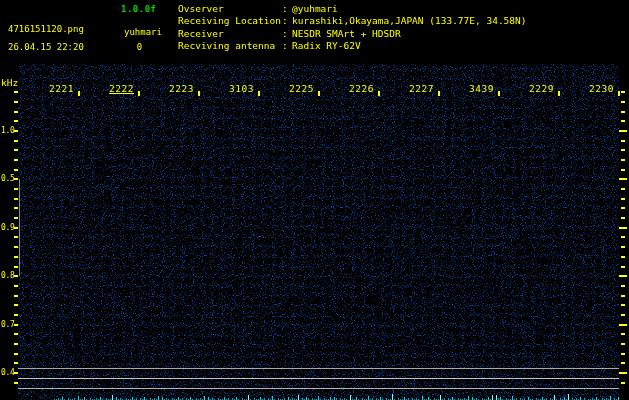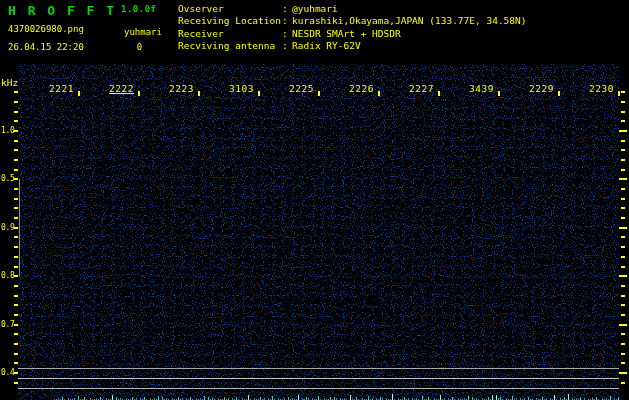--- a/index.html
+++ b/index.html
@@ -22,23 +22,22 @@
   .info-colon{display:inline-block;width:10px;}
   .khz-label{left:1px;top:77px;font-size:9.5px;}
   .time-label{font-size:9.5px;text-align:right;width:40px;letter-spacing:0.5px;}
   .freq-label{font-size:8px;letter-spacing:-0.3px;}
 </style>
 </head>
 <body>
 
 <div class="screen" id="screen">
 
-  <div class="abs green app-title">H R O F F T</div>
   <div class="abs green app-version">1.0.0f</div>
-  <div class="abs yellow filename">4370026980.png</div>
+  <div class="abs yellow filename">4716151120.png</div>
   <div class="abs yellow meteor-label">yuhmari</div>
   <div class="abs yellow meteor-count">0</div>
   <div class="abs yellow datetime">26.04.15 22:20</div>
   <div class="abs yellow info" id="info"><div class="info-row"><span class="info-label">Ovserver</span><span class="info-colon">:</span><span>@yuhmari</span></div><div class="info-row"><span class="info-label">Receiving Location</span><span class="info-colon">:</span><span>kurashiki,Okayama,JAPAN (133.77E, 34.58N)</span></div><div class="info-row"><span class="info-label">Receiver</span><span class="info-colon">:</span><span>NESDR SMArt + HDSDR</span></div><div class="info-row"><span class="info-label">Recviving antenna</span><span class="info-colon">:</span><span>Radix RY-62V</span></div></div>
 
   <svg class="abs" style="left:18px;top:64px" width="601" height="336">
     <filter id="nz" x="0" y="0" width="100%" height="100%">
       <feTurbulence type="fractalNoise" baseFrequency="0.9" numOctaves="1" seed="11" stitchTiles="stitch"></feTurbulence>
       <feColorMatrix type="matrix" values="0 0 0 0 0  0 0 0 0.5 -0.3  0 0 0 3 -1.8  0 0 0 0 1"></feColorMatrix>
     </filter>

